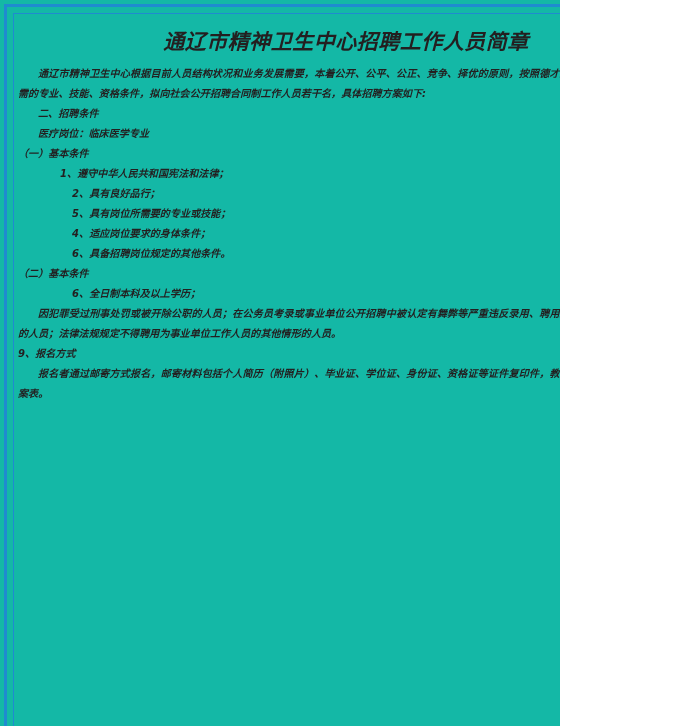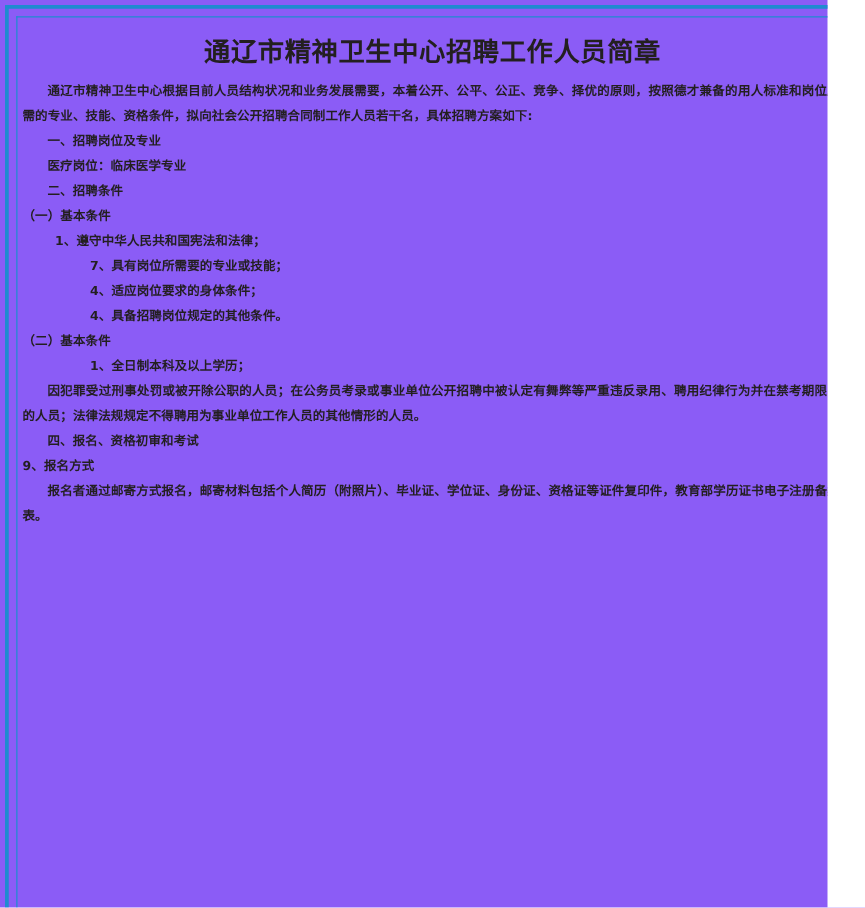--- a/index.html
+++ b/index.html
@@ -8,25 +8,26 @@
     padding: 0;
     background: #ffffff;
   }
   body {
     font-family: "DejaVu Sans", "Liberation Sans", sans-serif;
     color: #231f20;
   }
 
   #doc-page {
     position: relative;
-    width: 662px;
+    width: 560px;
     height: 726px;
     overflow: hidden;
-    background: #8b5cf6;
+    background: #14b8a6;
     box-sizing: border-box;
+    font-style: italic;
   }
 
   
   #doc-frame-outer {
     position: absolute;
     left: 4px;
     top: 4px;
     width: 684px;
     height: 760px;
     border: 3px solid #1f8bd0;
@@ -77,49 +78,48 @@
 
   
   .para.flow {
     text-indent: 2em;
     padding: 0 2px 0 0;
   }
 
   
   .para.lvl1 { margin-left: 20px; }   
   .para.lvl0 { }
-  .para.lvl2 { margin-left: 26px; }   
+  .para.lvl2 { margin-left: 42px; }   
   .para.lvl3 { margin-left: 54px; }
 
   .para.tight { white-space: nowrap; }
 </style>
 </head>
 <body>
 
 <div id="doc-page">
 
   <div id="doc-frame-outer"></div>
   <div id="doc-frame-inner"></div>
 
   <div id="doc-body">
 
     <h1 class="doc-title" id="title-slot">通辽市精神卫生中心招聘工作人员简章</h1>
 
     <div id="blocks-slot">
         <p class="para flow">通辽市精神卫生中心根据目前人员结构状况和业务发展需要，本着公开、公平、公正、竞争、择优的原则，按照德才兼备的用人标准和岗位所需的专业、技能、资格条件，拟向社会公开招聘合同制工作人员若干名，具体招聘方案如下:</p>
-        <p class="para lvl1 tight">一、招聘岗位及专业</p>
+        <p class="para lvl1 tight">二、招聘条件</p>
         <p class="para lvl1 tight">医疗岗位：临床医学专业</p>
-        <p class="para lvl1 tight">二、招聘条件</p>
         <p class="para lvl0 tight">（一）基本条件</p>
         <p class="para lvl2 tight">1、遵守中华人民共和国宪法和法律；</p>
-        <p class="para lvl3 tight">7、具有岗位所需要的专业或技能；</p>
+        <p class="para lvl3 tight">2、具有良好品行；</p>
+        <p class="para lvl3 tight">5、具有岗位所需要的专业或技能；</p>
         <p class="para lvl3 tight">4、适应岗位要求的身体条件；</p>
-        <p class="para lvl3 tight">4、具备招聘岗位规定的其他条件。</p>
+        <p class="para lvl3 tight">6、具备招聘岗位规定的其他条件。</p>
         <p class="para lvl0 tight">（二）基本条件</p>
-        <p class="para lvl3 tight">1、全日制本科及以上学历；</p>
+        <p class="para lvl3 tight">6、全日制本科及以上学历；</p>
         <p class="para flow">因犯罪受过刑事处罚或被开除公职的人员；在公务员考录或事业单位公开招聘中被认定有舞弊等严重违反录用、聘用纪律行为并在禁考期限内的人员；法律法规规定不得聘用为事业单位工作人员的其他情形的人员。</p>
-        <p class="para lvl1 tight">四、报名、资格初审和考试</p>
         <p class="para lvl0 tight">9、报名方式</p>
         <p class="para flow">报名者通过邮寄方式报名，邮寄材料包括个人简历（附照片）、毕业证、学位证、身份证、资格证等证件复印件，教育部学历证书电子注册备案表。</p>
       </div>
 
   </div>
 </div>
 
 </body></html>

